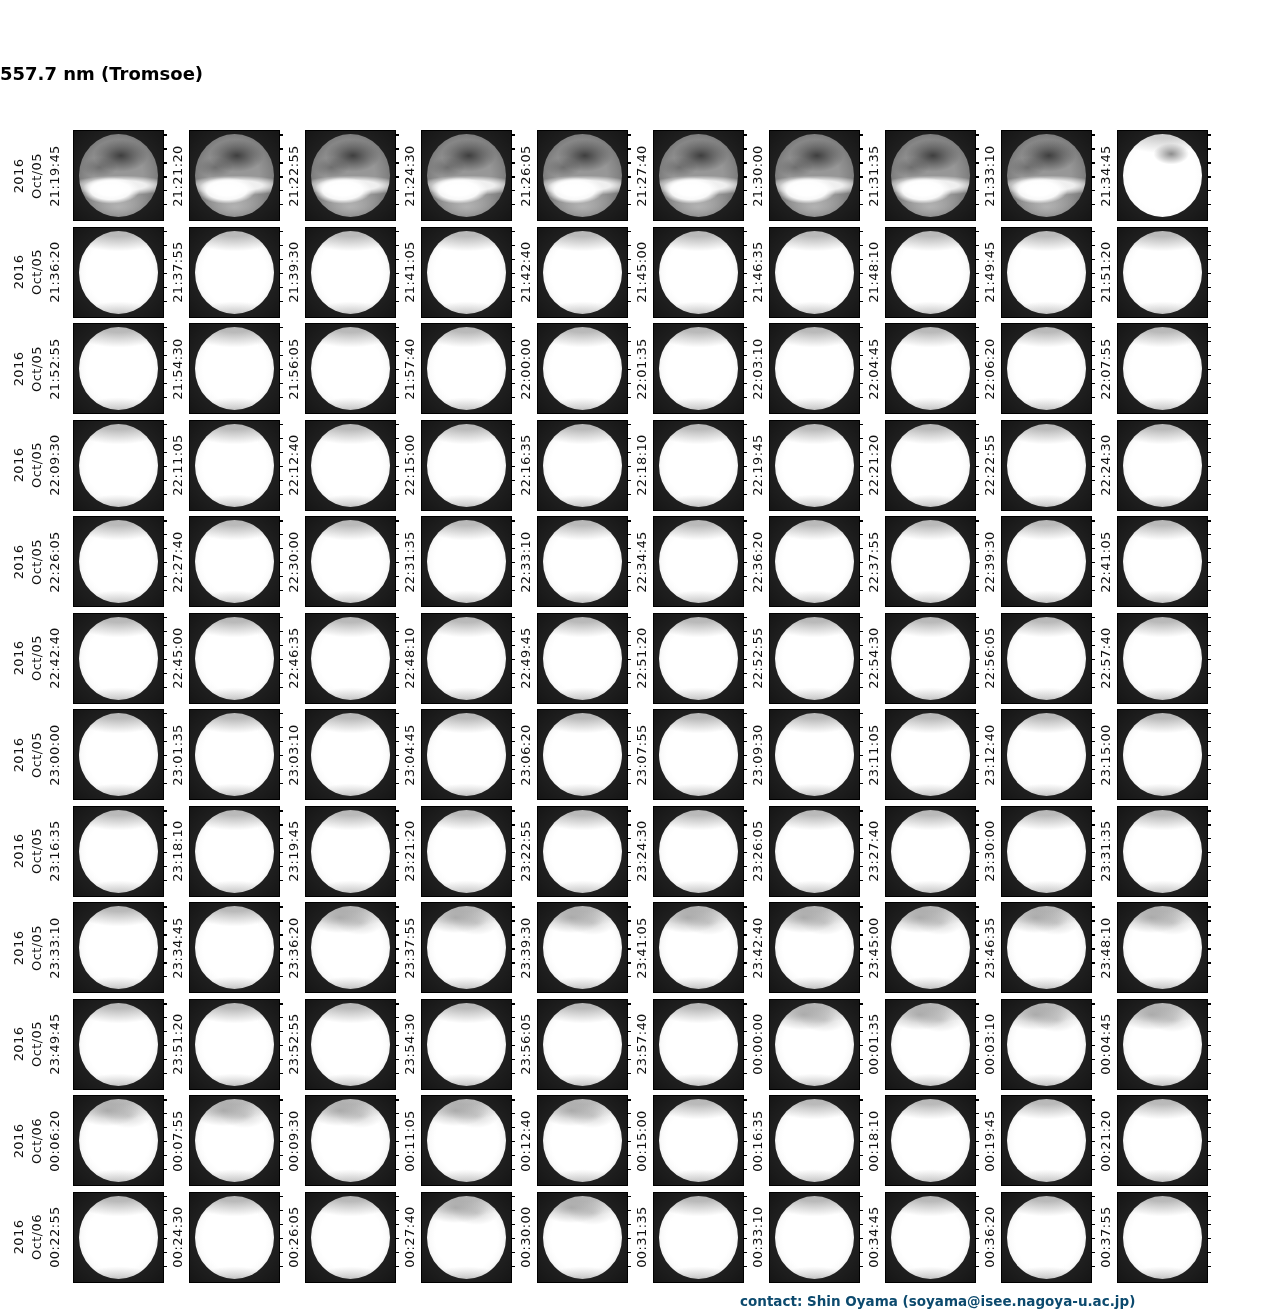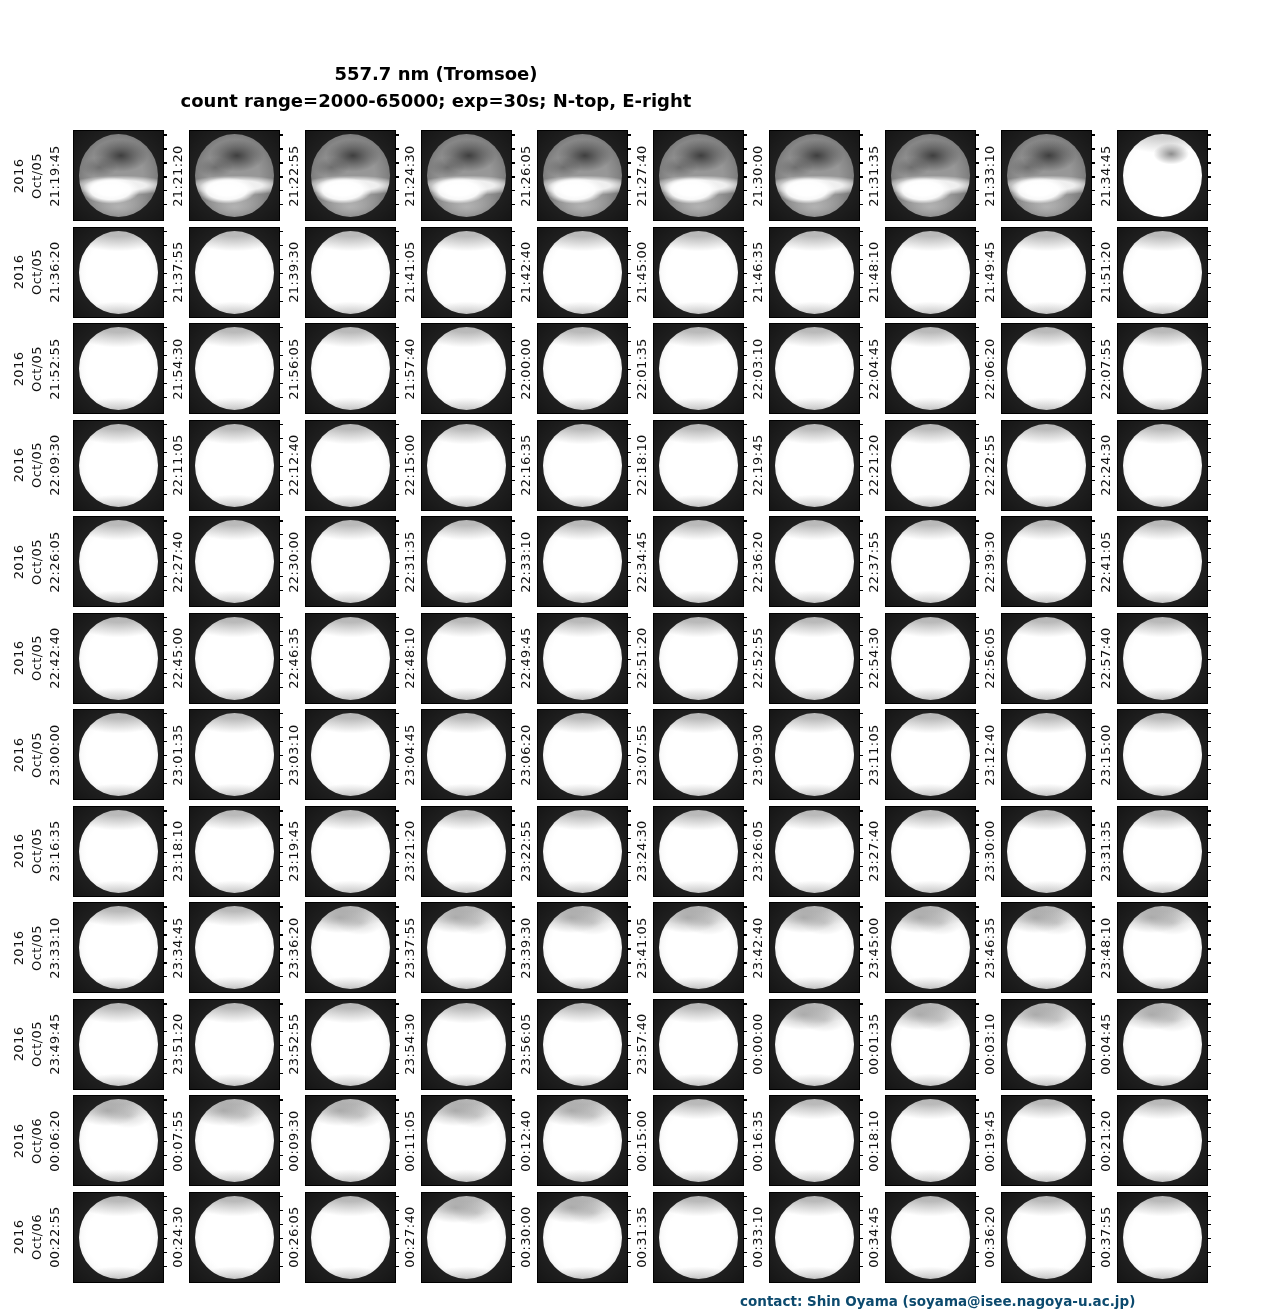--- a/index.html
+++ b/index.html
@@ -1,21 +1,21 @@
 <!DOCTYPE html>
 <html><head>
 <meta charset="utf-8">
 <style>
   html,body{margin:0;padding:0;}
   body{
     width:1279px;height:1311px;position:relative;background:#ffffff;
     font-family:"DejaVu Sans", sans-serif;color:#111;overflow:hidden;
   }
   .title-block{
-    position:absolute;top:60px;left:0;width:872px;text-align:center;
+    position:absolute;top:60px;left:0;width:872px;text-align:left;
     font-weight:bold;font-size:18px;line-height:27px;color:#000;
   }
   .grid{position:absolute;top:130px;left:0;}
   .row{display:flex;height:91px;margin-bottom:5.5px;}
   .rowlabel{width:73px;position:relative;flex:0 0 73px;}
   .rowlabel .rot{
     position:absolute;left:50%;top:50%;
     transform:translate(-50%,-50%) rotate(-90deg);
     white-space:nowrap;text-align:center;
     font-size:13px;line-height:18px;letter-spacing:.4px;
@@ -75,21 +75,20 @@
   .footer{
     position:absolute;top:1293px;left:740px;
     font-weight:bold;font-size:13.5px;color:#0c4a6e;white-space:nowrap;
   }
 </style>
 </head>
 <body>
 
 <div class="title-block">
   <div>557.7 nm (Tromsoe)</div>
-  <div>count range=2000-65000; exp=30s; N-top, E-right</div>
 </div>
 
 <div class="grid" id="grid">
     <div class="row">
       <div class="rowlabel">
         <div class="rot">
           <div>2016</div>
           <div>Oct/05</div>
           <div>21:19:45</div>
         </div>

